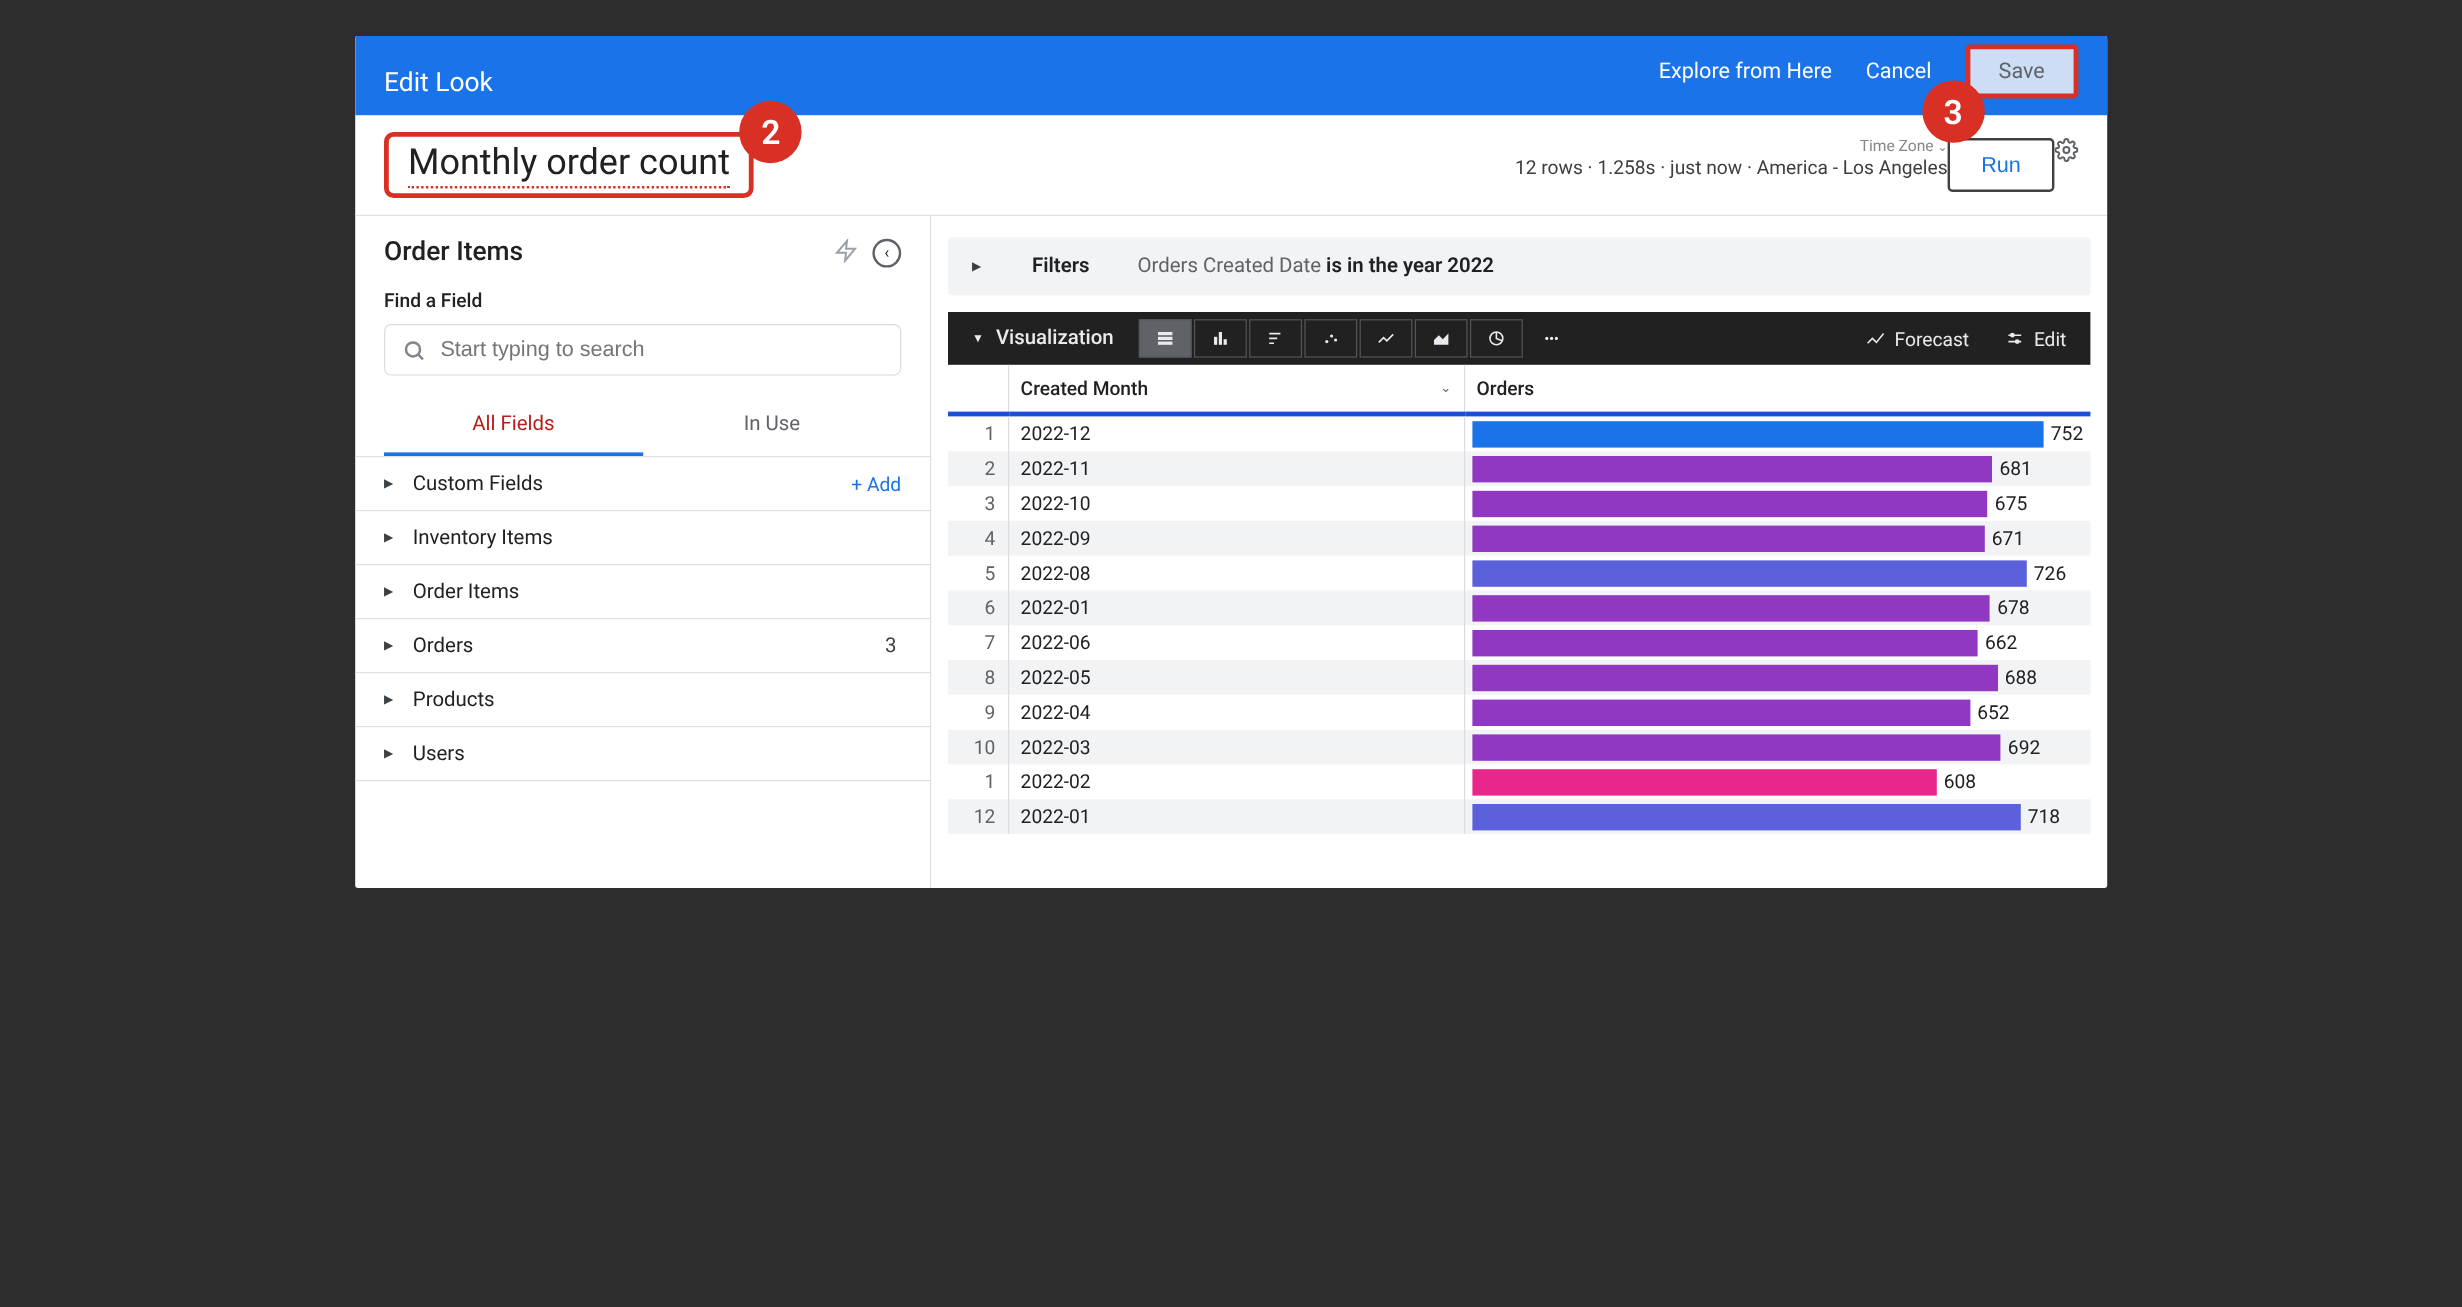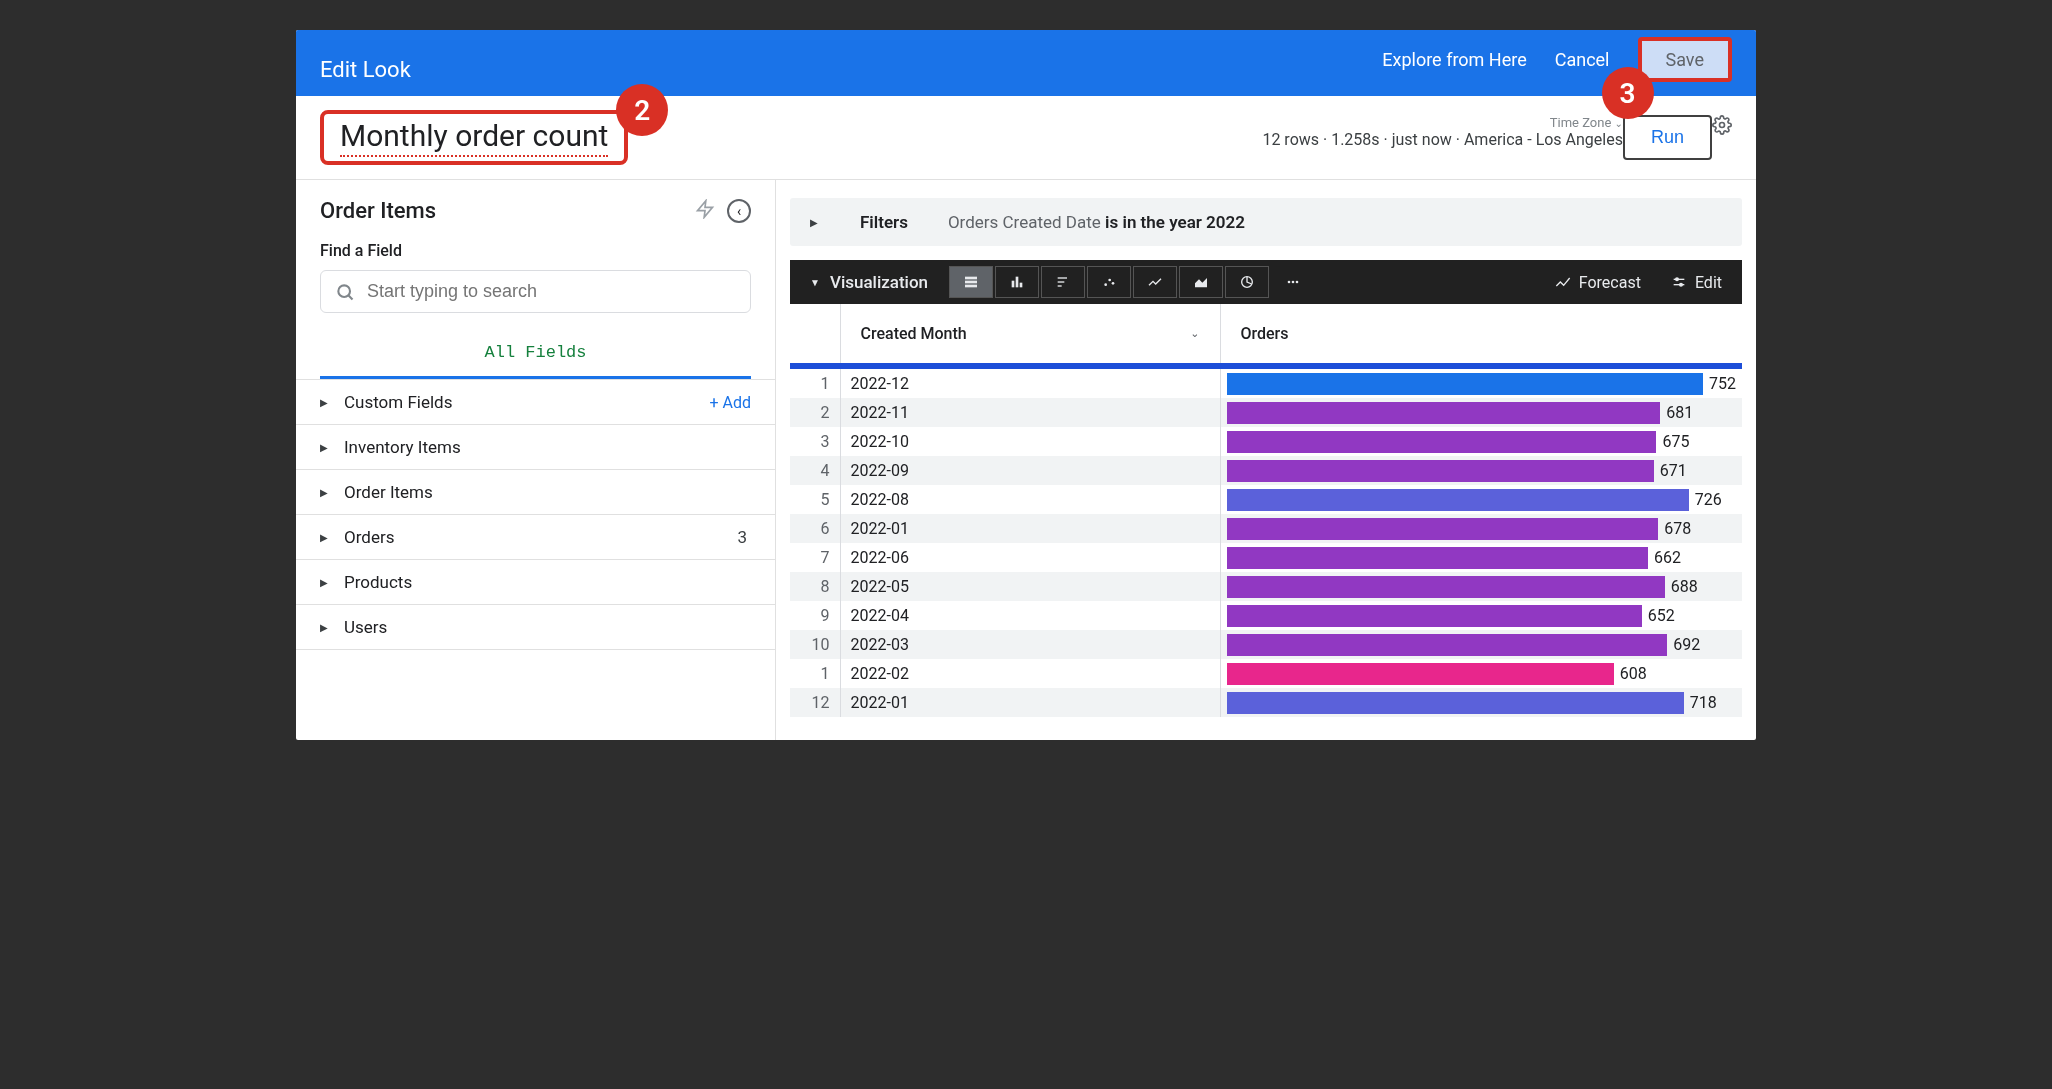--- a/index.html
+++ b/index.html
@@ -150,23 +150,22 @@
 }
 .tab {
   flex: 1;
   text-align: center;
   padding: 14px 0;
   font-size: 17px;
   color: #5f6368;
   cursor: pointer;
 }
 .tab.active {
-  color: #15803d;
+  color: #b91c1c;
   border-bottom: 3px solid #1a73e8;
-  font-family: Liberation Mono, monospace;
 }
 .field-list { overflow-y: auto; flex: 1;}
 .field-group {
   display: flex;
   align-items: center;
   padding: 12px 24px;
   border-bottom: 1px solid #e0e0e0;
   font-size: 17px;
   cursor: pointer;
   gap: 14px;
@@ -204,21 +203,21 @@
   margin: 0 1px;
   cursor: pointer;
   border: 1px solid #555;
 }
 .viz-icon.active { background: #5f6368; }
 .viz-icon.nobord { border: none; }
 .viz-right { margin-left: auto; display: flex; gap: 30px; padding-right: 20px; align-items:center;}
 .viz-right-item { display:flex; align-items:center; gap:8px; cursor:pointer; font-size:16px;}
 .data-table { width: 100%; border-collapse: collapse; font-size: 16px;}
 .data-table th, .data-table td { padding: 5px 10px; text-align: left; }
-.data-table thead th { border-bottom: 6px solid #1d4ed8; padding: 20px; font-weight: 500;}
+.data-table thead th { border-bottom: 4px solid #1d4ed8; padding: 10px; font-weight: 500;}
 .col-idx { width: 50px; text-align: right; color: #5f6368; border-right: 1px solid #dadce0;}
 td.col-idx { text-align: right; padding-right: 10px;}
 .col-month { border-right: 1px solid #dadce0; width: 380px;}
 .col-orders { padding: 3px 6px !important;}
 .data-table tbody tr:nth-child(even) { background: #f1f3f4; }
 .bar-cell { display: flex; align-items: center; gap: 6px;}
 .hbar { height: 22px; }
 .chev { font-size: 11px; color: #5f6368;}
 .th-month { display:flex; align-items:center;}
 .th-month span:first-child { flex:1;}
@@ -284,20 +283,21 @@
         <div class="search-box">
           <svg class="ico" viewBox="0 0 24 24" fill="none" stroke="#80868b" stroke-width="2.5">
               <circle cx="11" cy="11" r="7"></circle>
               <line x1="21" y1="21" x2="16" y2="16"></line>
             </svg>
           <input class="search-input" placeholder="Start typing to search" style="">
         </div>
       </div>
       <div class="tabs">
         <div class="tab active">All Fields</div>
+        <div class="tab">In Use</div>
       </div>
       <div class="field-list">
         <div class="field-group">
           <span class="tri">▶</span>
           <span class="field-name">Custom Fields</span>
           <span class="add-link">+  Add</span>
         </div>
         <div id="field-groups">
             <div class="field-group">
               <span class="tri">▶</span>

